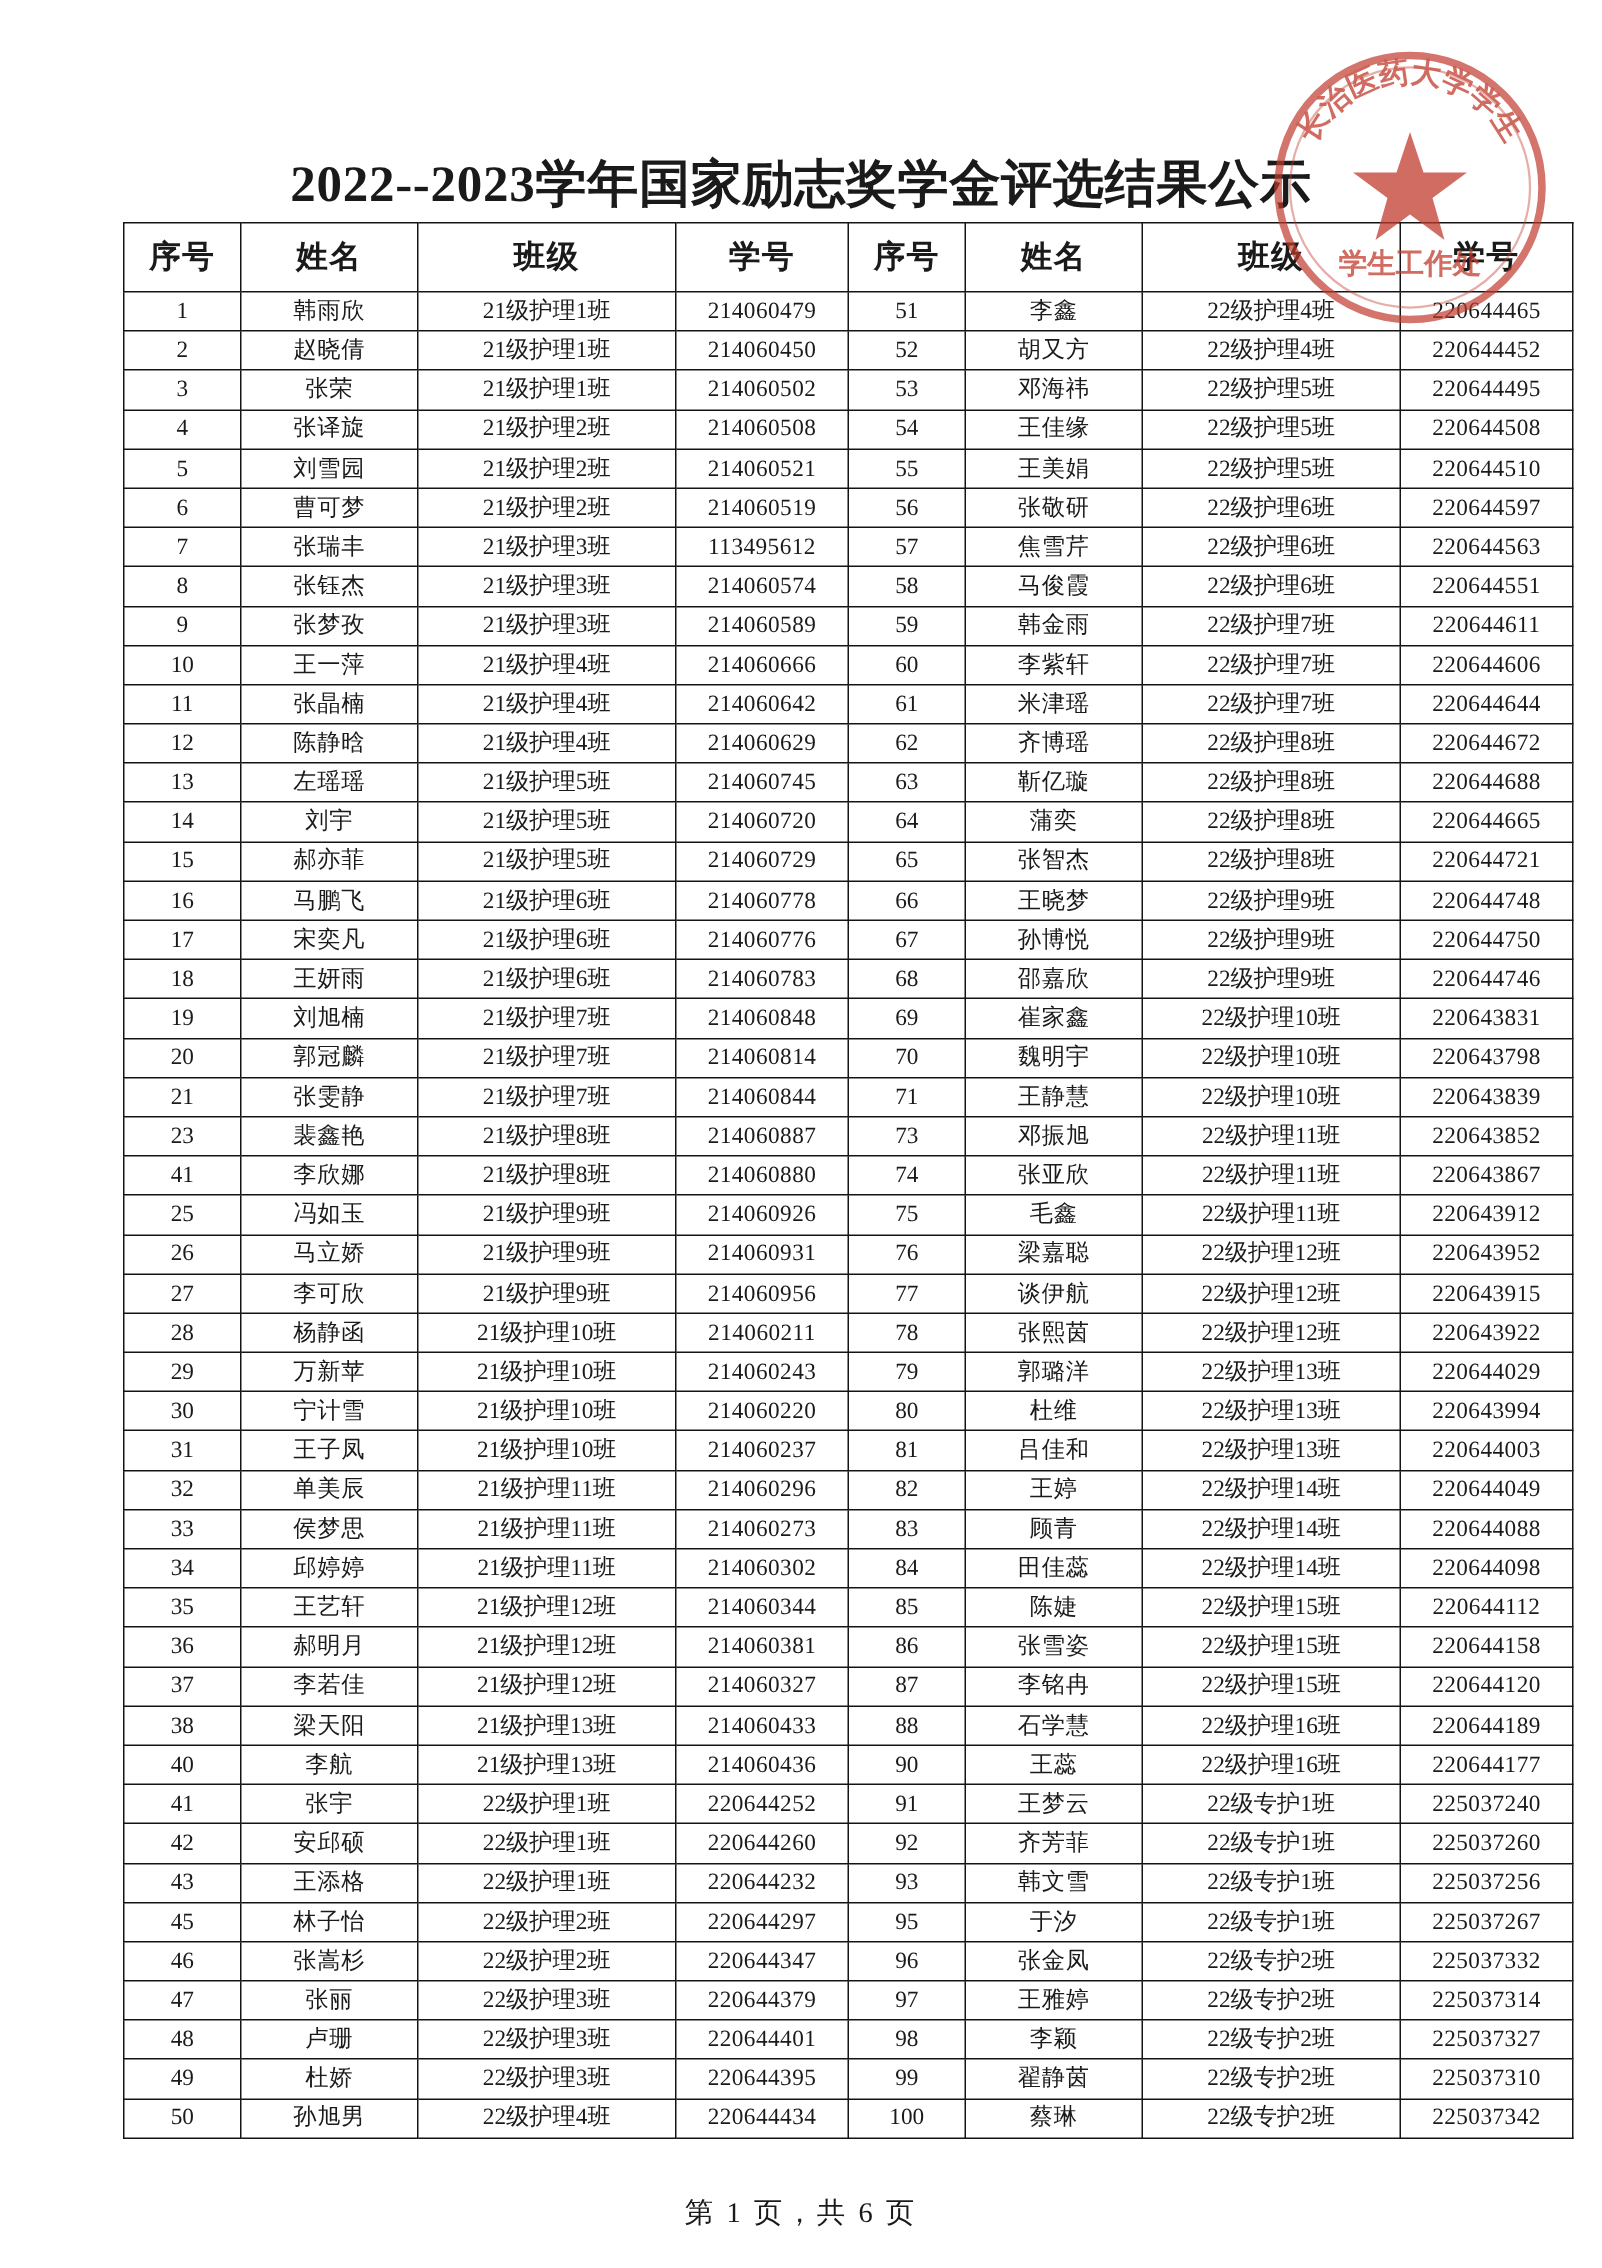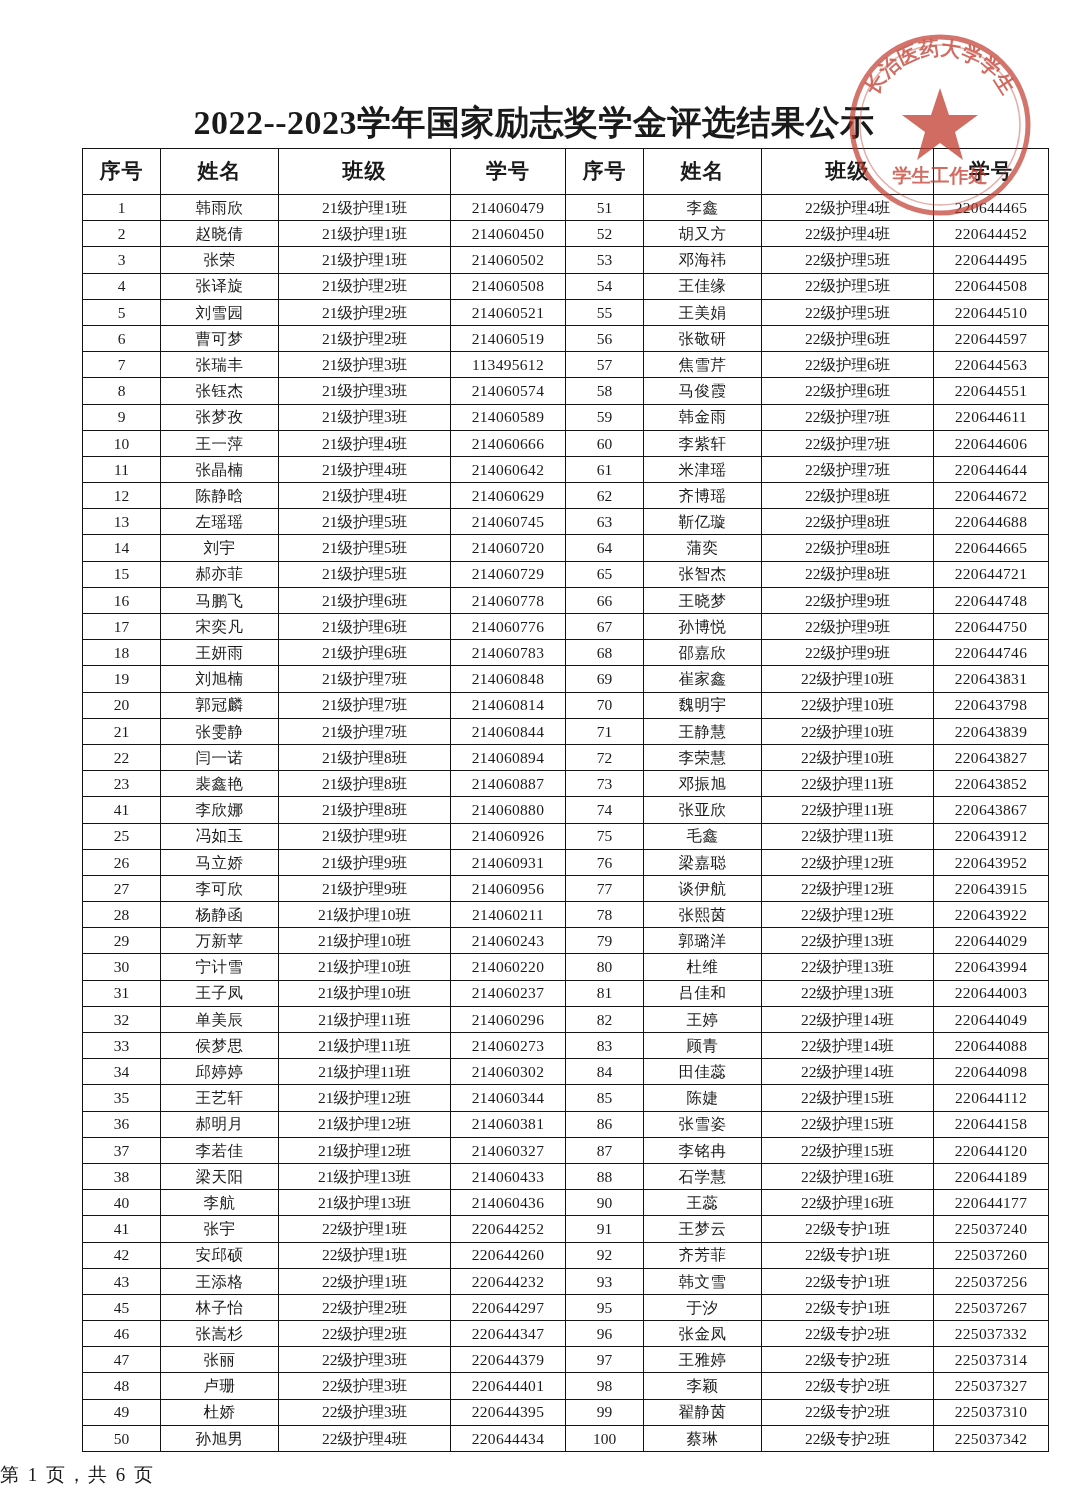--- a/index.html
+++ b/index.html
@@ -89,21 +89,21 @@
   td.name { letter-spacing: 0.5px; }
   td.cls  { letter-spacing: 0px; }
   td.sid  { font-family: "Liberation Serif", "DejaVu Serif", serif; letter-spacing: 0.3px; }
 
   
   .footer {
     position: absolute;
     top: 1462px;
     left: 0;
     width: 1068px;
-    text-align: left;
+    text-align: center;
     font-size: 19px;
     letter-spacing: 2px;
   }
 </style>
 </head>
 <body>
 
 <div class="page">
 
   <div class="seal">
@@ -350,30 +350,20 @@
             <td class="idx">21</td>
             <td class="name">张雯静</td>
             <td class="cls">21级护理7班</td>
             <td class="sid">214060844</td>
             <td class="idx">71</td>
             <td class="name">王静慧</td>
             <td class="cls">22级护理10班</td>
             <td class="sid">220643839</td>
           </tr>
           <tr>
-            <td class="idx">22</td>
-            <td class="name">闫一诺</td>
-            <td class="cls">21级护理8班</td>
-            <td class="sid">214060894</td>
-            <td class="idx">72</td>
-            <td class="name">李荣慧</td>
-            <td class="cls">22级护理10班</td>
-            <td class="sid">220643827</td>
-          </tr>
-          <tr>
             <td class="idx">23</td>
             <td class="name">裴鑫艳</td>
             <td class="cls">21级护理8班</td>
             <td class="sid">214060887</td>
             <td class="idx">73</td>
             <td class="name">邓振旭</td>
             <td class="cls">22级护理11班</td>
             <td class="sid">220643852</td>
           </tr>
           <tr>

